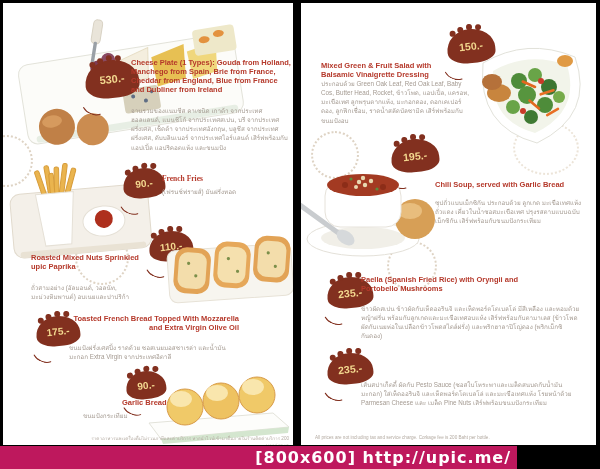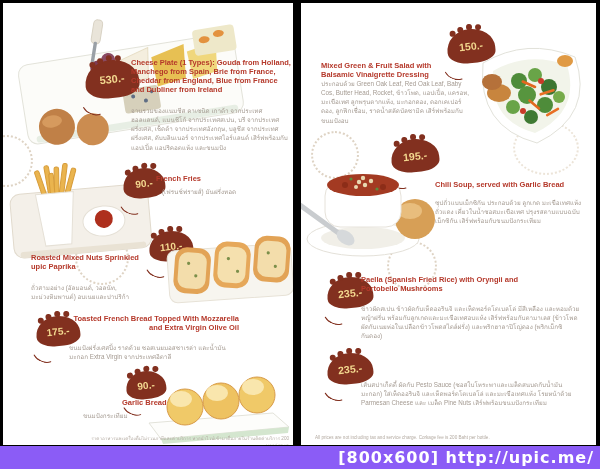--- a/index.html
+++ b/index.html
@@ -20,33 +20,33 @@
   .badge::before{content:"";position:absolute;top:-3px;left:26%;width:6px;height:6px;
          border-radius:50%;background:#82301f;
          box-shadow:9px -2px 0 0 #82301f,18px -1px 0 0 #82301f,-8px 3px 0 0 #82301f;}
   .badge::after{content:"";position:absolute;left:-6px;bottom:-15px;width:24px;height:19px;
          border:1.6px solid transparent;border-bottom-color:#82301f;border-radius:50%;
          transform:rotate(28deg);}
 
   .photo{position:absolute;}
   .dotdecor{position:absolute;border:2px dotted #ded3c4;border-radius:50%;}
 
-  #bottom-bar{position:absolute;left:0;bottom:0;width:600px;height:23px;background:#8b5cf6;
+  #bottom-bar{position:absolute;left:0;bottom:0;width:517px;height:23px;background:#be185d;
         display:flex;align-items:center;justify-content:flex-end;}
   #watermark{color:#fff;font-size:16px;font-weight:bold;letter-spacing:1px;
         font-family:"DejaVu Sans",sans-serif;padding-right:6px;}
 
   
   #l1-photo{left:0;top:0;width:252px;height:158px;}
   #l1-badge{left:82px;top:57px;width:54px;height:38px;font-size:11px;}
   #l1-t{left:128px;top:55px;width:160px;}
   #l1-d{left:128px;top:103px;width:158px;}
   #l2-photo{left:2px;top:148px;width:150px;height:115px;}
   #l2-badge{left:120px;top:165px;width:42px;height:30px;font-size:10px;}
-  #l2-t{left:153px;top:171px;width:110px;}
+  #l2-t{left:159px;top:171px;width:110px;font-family:Liberation Serif, serif;}
   #l2-d{left:159px;top:184px;width:115px;}
   #l3-badge{left:146px;top:228px;width:44px;height:30px;font-size:10px;}
   #l3-photo{left:163px;top:226px;width:128px;height:80px;}
   #l3-t{left:28px;top:250px;width:118px;}
   #l3-d{left:28px;top:280px;width:132px;}
   #l4-badge{left:33px;top:313px;width:44px;height:30px;font-size:10px;}
   #l4-t{left:66px;top:311px;width:170px;text-align:right;}
   #l4-d{left:66px;top:340px;width:165px;}
   #l5-badge{left:123px;top:368px;width:40px;height:28px;font-size:10px;}
   #l5-t{left:80px;top:395px;width:90px;margin-left:39px;}

